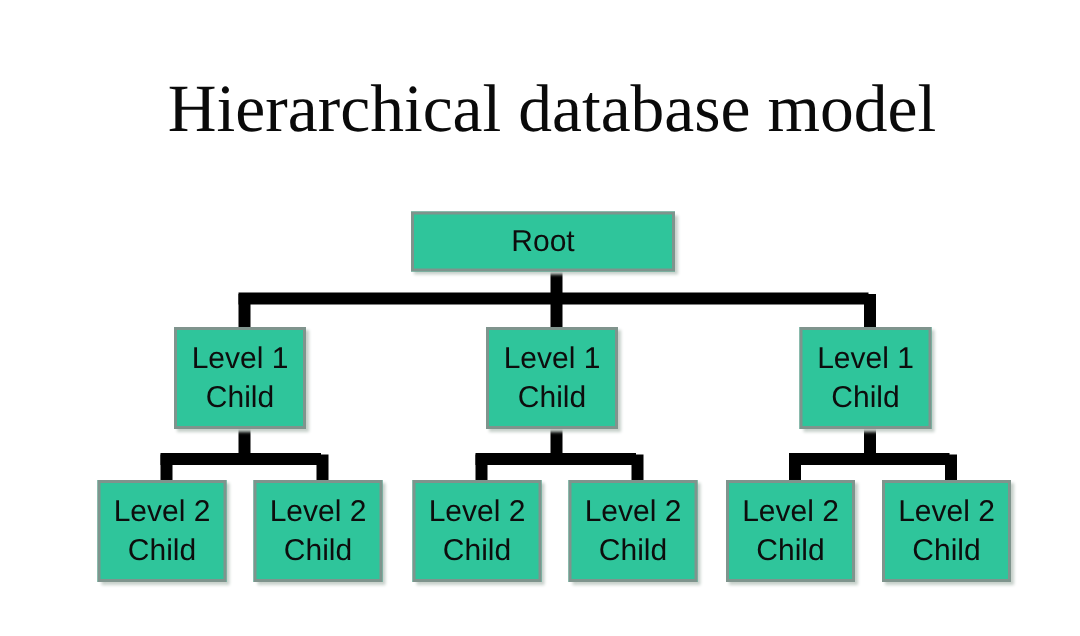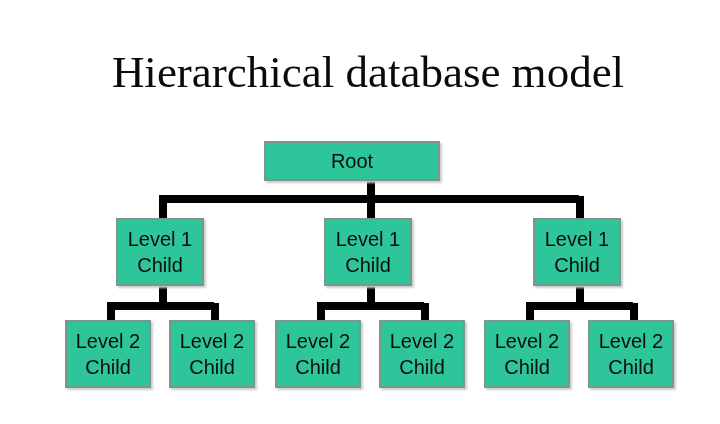--- a/index.html
+++ b/index.html
@@ -71,21 +71,21 @@
   <div class="cl" style="left:358.5px; top:278px; width:3px; height:17px;"></div>
   <div class="cl" style="left:308.5px; top:294px; width:107px; height:3px;"></div>
   <div class="cl" style="left:308.5px; top:295px; width:3px; height:17px;"></div>
   <div class="cl" style="left:412.5px; top:295px; width:3px; height:17px;"></div>
 
   <div class="cl" style="left:567.5px; top:278px; width:3px; height:17px;"></div>
   <div class="cl" style="left:517.5px; top:294px; width:107px; height:3px;"></div>
   <div class="cl" style="left:517.5px; top:295px; width:3px; height:17px;"></div>
   <div class="cl" style="left:621.5px; top:295px; width:3px; height:17px;"></div>
 
-  <div class="node" style="left:256px; top:133px; width:176px; height:40px;text-align:right;">Root</div>
+  <div class="node" style="left:266px; top:133px; width:176px; height:40px;text-align:right;">Root</div>
 
   <div class="node" style="left:108px; top:210px; width:88px; height:68px;">Level 1
 Child</div>
   <div class="node" style="left:316px; top:210px; width:88px; height:68px;">Level 1
 Child</div>
   <div class="node" style="left:525px; top:210px; width:88px; height:68px;">Level 1
 Child</div>
 
   <div class="node" style="left:57px; top:312px; width:86px; height:68px;">Level 2
 Child</div>

